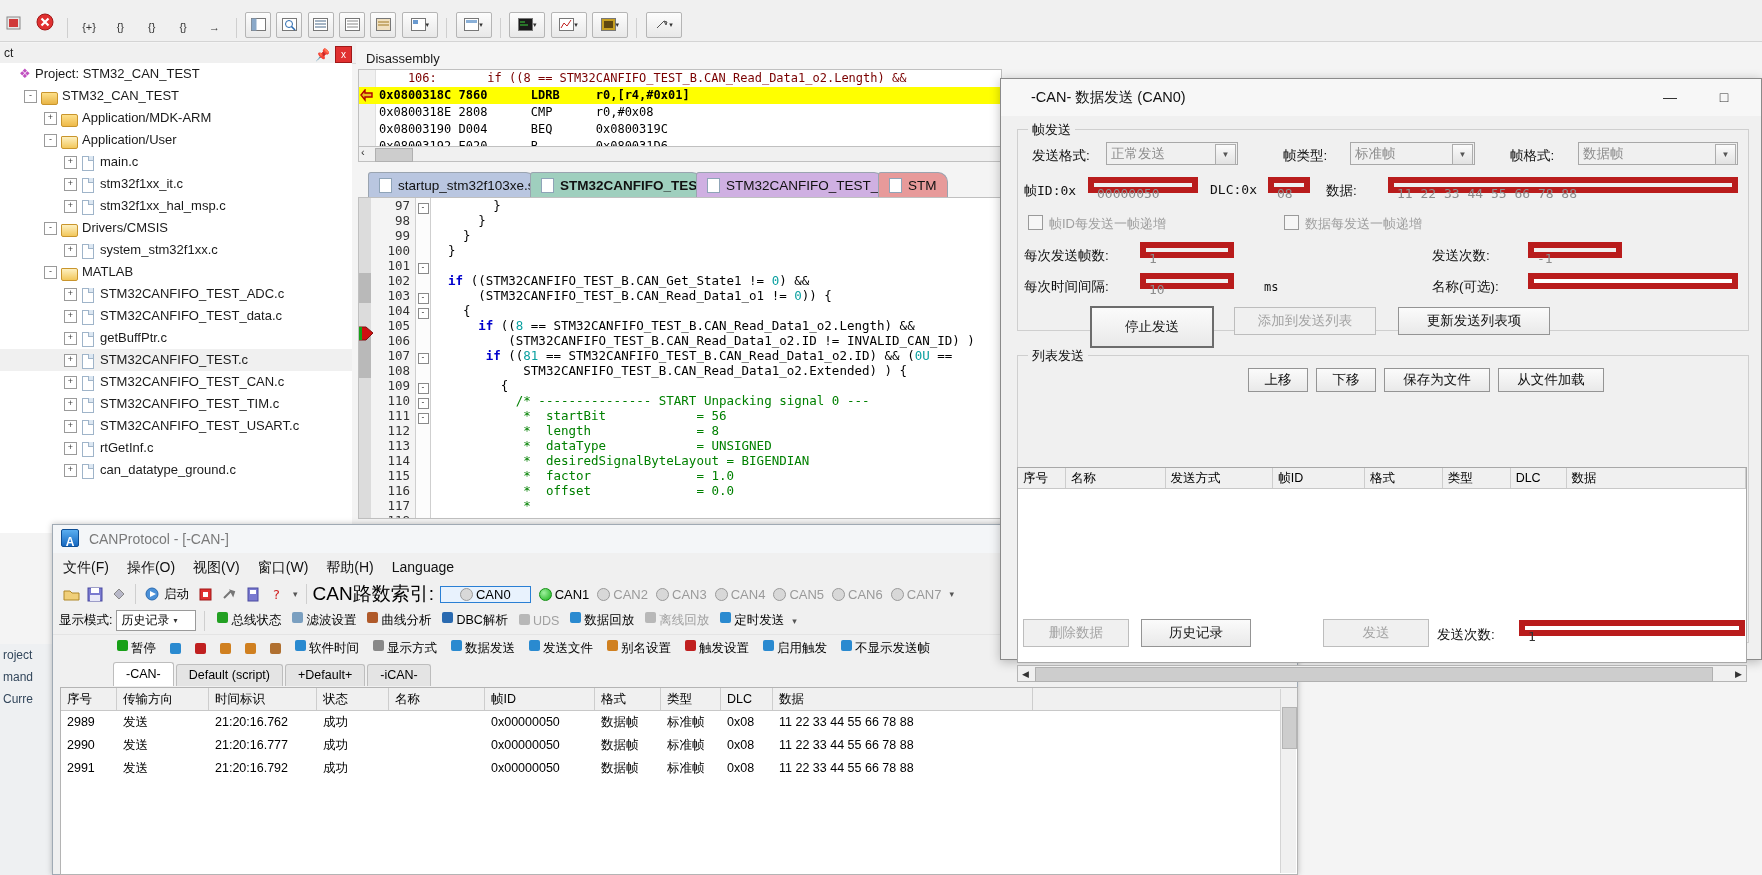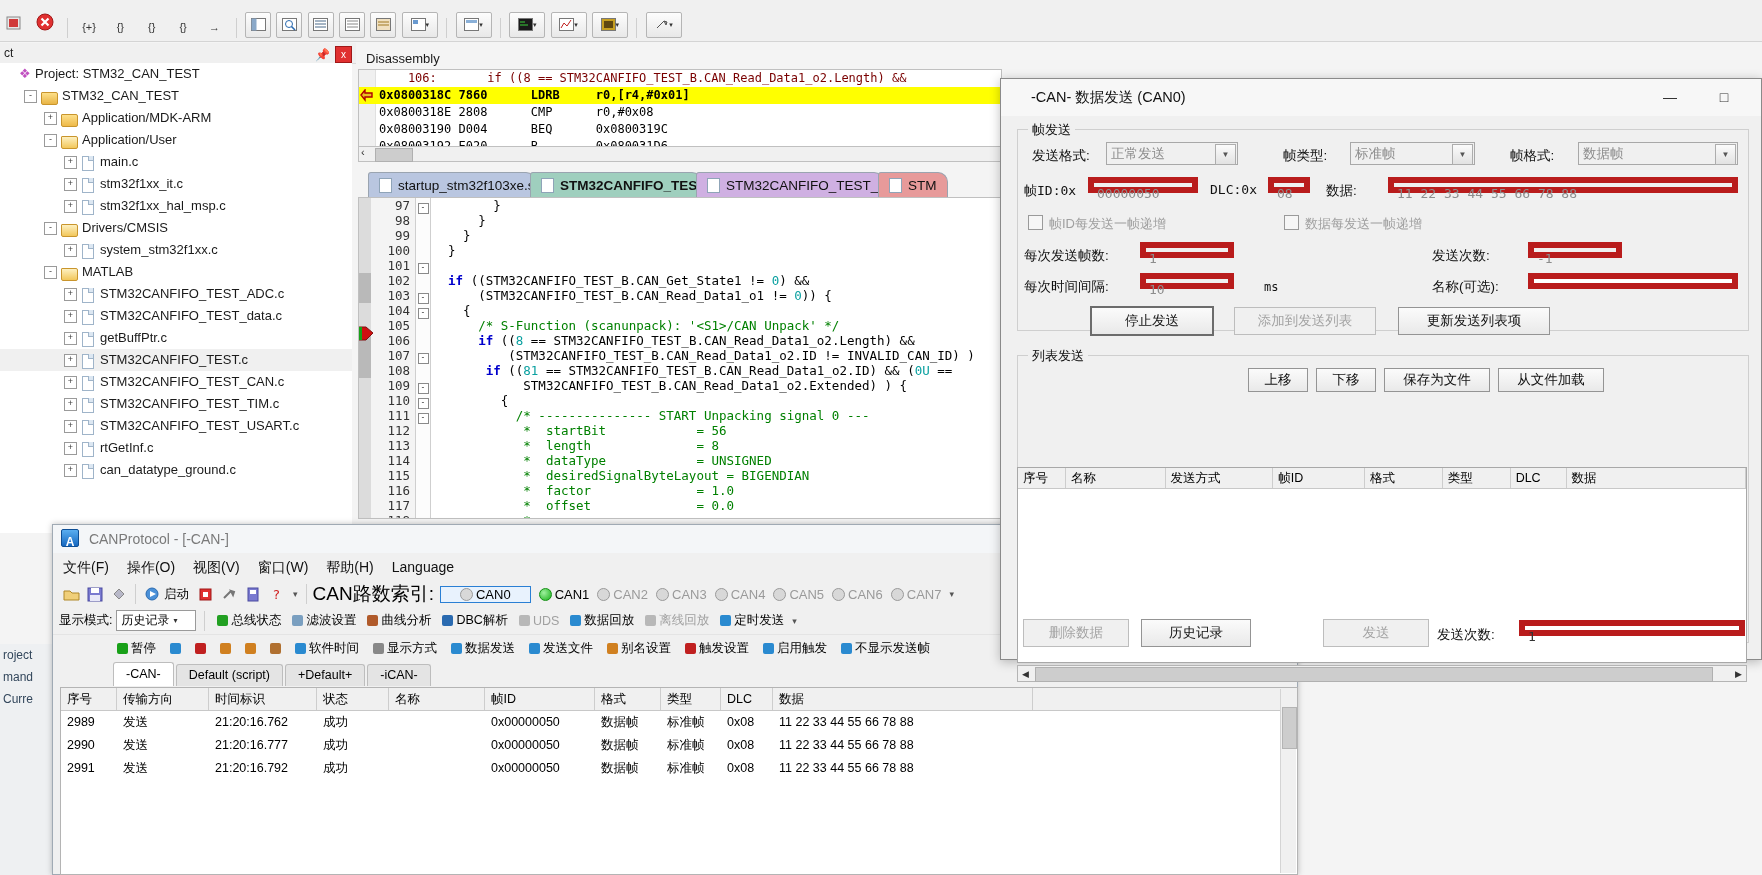--- a/index.html
+++ b/index.html
@@ -72,21 +72,21 @@
   #ctoolbar{height:26px;background:#f0f0f0;display:flex;align-items:center;padding-left:6px;font-size:12.5px;}
   .ci{width:20px;height:20px;margin:0 2px;display:inline-flex;align-items:center;justify-content:center;}
   .canrad{display:inline-flex;align-items:center;margin-right:8px;font-size:13px;}
   .canrad i{width:11px;height:11px;border-radius:50%;display:inline-block;margin-right:3px;border:1px solid #9a9a9a;background:#d8d8d8;}
   .canrad.green i{background:radial-gradient(circle at 35% 35%,#9ef09e,#18b018);border-color:#139013;}
   .canrad.dis{color:#9a9a9a;}
   .canrad.sel{border:1px solid #2a7fd4;background:#e8f2fd;padding:0 19px;}
   #ctoolbar2{height:27px;background:#f0f0f0;display:flex;align-items:center;padding-left:6px;font-size:12.5px;gap:4px;}
   .smallsel{height:19px;border:1px solid #9a9a9a;background:#fff;display:inline-flex;align-items:center;padding:0 2px 0 4px;font-size:12px;}
   .smallsel .ar{margin-left:4px;font-size:8px;color:#333;}
-  .tb2btn{display:inline-flex;align-items:center;gap:3px;padding:1px 4px;font-size:12.5px;}
+  .tb2btn{display:inline-flex;gap:3px;padding:1px 4px;font-size:12.5px;}
   .tb2btn.dis{color:#a0a0a0;}
   .dot{width:11px;height:11px;border-radius:2px;display:inline-block;}
   #ctabs{height:24px;background:#f0f0f0;display:flex;align-items:flex-end;padding-left:60px;gap:2px;}
   .ctab{height:21px;line-height:21px;padding:0 12px;font-size:12.5px;border:1px solid #bdbdbd;border-bottom:none;background:#e4e4e4;border-radius:3px 3px 0 0;}
   .ctab.active{background:#fff;height:23px;line-height:23px;}
   #ctoolbar3{height:27px;background:#f0f0f0;display:flex;align-items:center;padding-left:60px;gap:6px;font-size:12.5px;border-top:1px solid #e4e4e4;}
   
   #ctable{position:absolute;left:60px;top:687px;width:1238px;height:188px;background:#fff;border:1px solid #b4b4b4;box-sizing:border-box;overflow:hidden;}
   #ctable .hdr{display:flex;height:22px;background:#f0f0f0;border-bottom:1px solid #c8c8c8;font-size:12.5px;}
   #ctable .hdr div{border-right:1px solid #cdcdcd;padding-left:6px;line-height:22px;box-sizing:border-box;}
@@ -340,21 +340,20 @@
       </div>
     <div class="txt">
         <div class="cl">        }</div>
         <div class="cl">      }</div>
         <div class="cl">    }</div>
         <div class="cl">  }</div>
         <div class="cl"></div>
         <div class="cl">  <span class="kw">if</span> ((STM32CANFIFO_TEST_B.CAN_Get_State1 != <span class="num">0</span>) &amp;&amp;</div>
         <div class="cl">      (STM32CANFIFO_TEST_B.CAN_Read_Data1_o1 != <span class="num">0</span>)) {</div>
         <div class="cl">    {</div>
-        <div class="cl"><span class="cmt">      /* S-Function (scanunpack): '&lt;S1&gt;/CAN Unpack' */</span></div>
         <div class="cl">      <span class="kw">if</span> ((<span class="num">8</span> == STM32CANFIFO_TEST_B.CAN_Read_Data1_o2.Length) &amp;&amp;</div>
         <div class="cl">          (STM32CANFIFO_TEST_B.CAN_Read_Data1_o2.ID != INVALID_CAN_ID) )</div>
         <div class="cl">       <span class="kw">if</span> ((<span class="num">81</span> == STM32CANFIFO_TEST_B.CAN_Read_Data1_o2.ID) &amp;&amp; (<span class="num">0U</span> ==</div>
         <div class="cl">            STM32CANFIFO_TEST_B.CAN_Read_Data1_o2.Extended) ) {</div>
         <div class="cl">         {</div>
         <div class="cl"><span class="cmt">           /* --------------- START Unpacking signal 0 ---</span></div>
         <div class="cl"><span class="cmt">            *  startBit            = 56</span></div>
         <div class="cl"><span class="cmt">            *  length              = 8</span></div>
         <div class="cl"><span class="cmt">            *  dataType            = UNSIGNED</span></div>
         <div class="cl"><span class="cmt">            *  desiredSignalByteLayout = BIGENDIAN</span></div>
@@ -684,21 +683,21 @@
     <span class="lbl" style="left:414px;top:117px;">发送次数:</span>
     <div class="fld" style="left:510px;top:112px;width:94px;">-1</div>
 
     <span class="lbl" style="left:6px;top:148px;">每次时间间隔:</span>
     <div class="fld" style="left:122px;top:143px;width:94px;">10</div>
     <span class="lbl" style="left:222px;top:150px;font-family:'DejaVu Sans Mono',monospace;font-size:12px;padding-left:24px;">ms</span>
 
     <span class="lbl" style="left:414px;top:148px;">名称(可选):</span>
     <div class="fld white" style="left:510px;top:143px;width:210px;"></div>
 
-    <div class="btn strong" style="left:72px;top:176px;width:124px;height:30px;">停止发送</div>
+    <div class="btn strong" style="left:72px;top:176px;width:124px;height:42px;">停止发送</div>
     <div class="btn dis" style="left:216px;top:177px;width:142px;height:28px;">添加到发送列表</div>
     <div class="btn" style="left:380px;top:177px;width:152px;height:28px;">更新发送列表项</div>
   </div>
 
   <div class="group" style="left:16px;top:276px;width:730px;height:286px;">
     <span class="glabel">列表发送</span>
     <div class="btn" style="left:230px;top:12px;width:60px;height:24px;">上移</div>
     <div class="btn" style="left:298px;top:12px;width:60px;height:24px;">下移</div>
     <div class="btn" style="left:366px;top:12px;width:106px;height:24px;">保存为文件</div>
     <div class="btn" style="left:480px;top:12px;width:106px;height:24px;">从文件加载</div>

